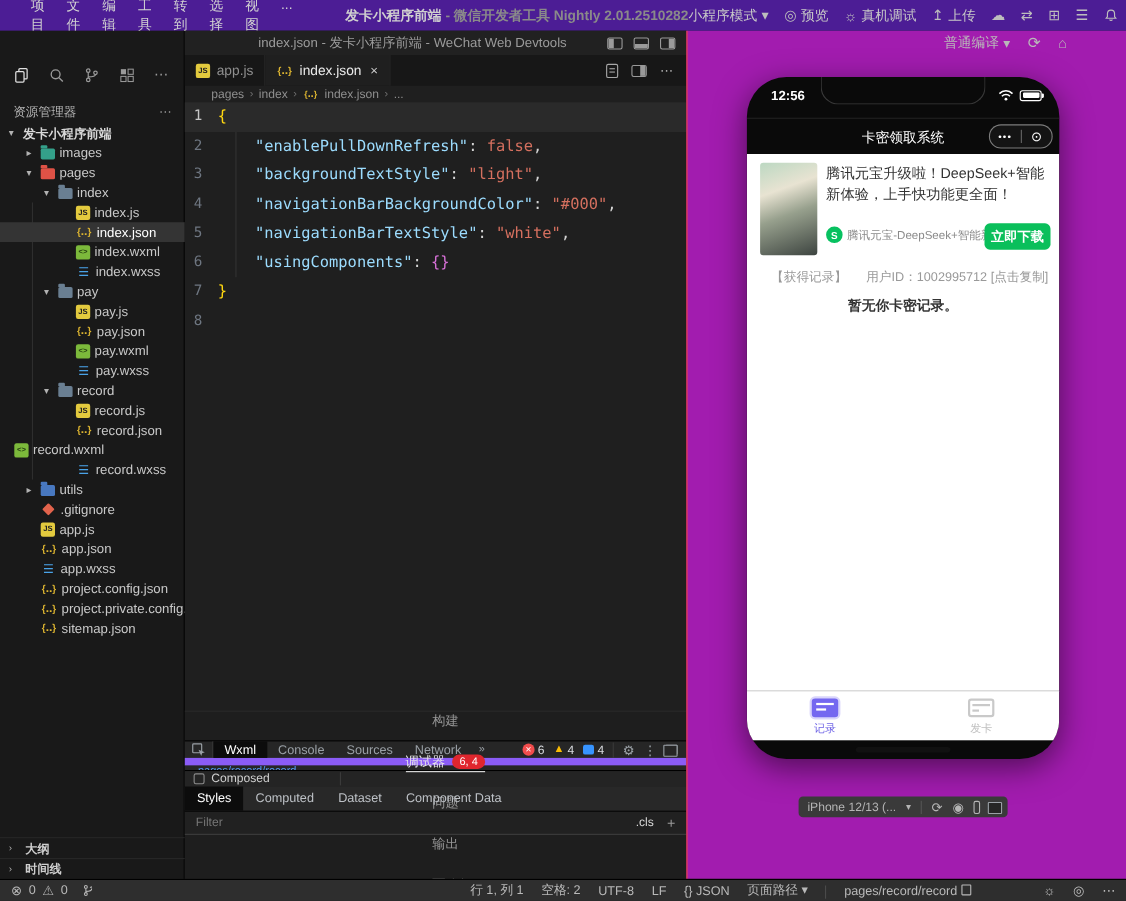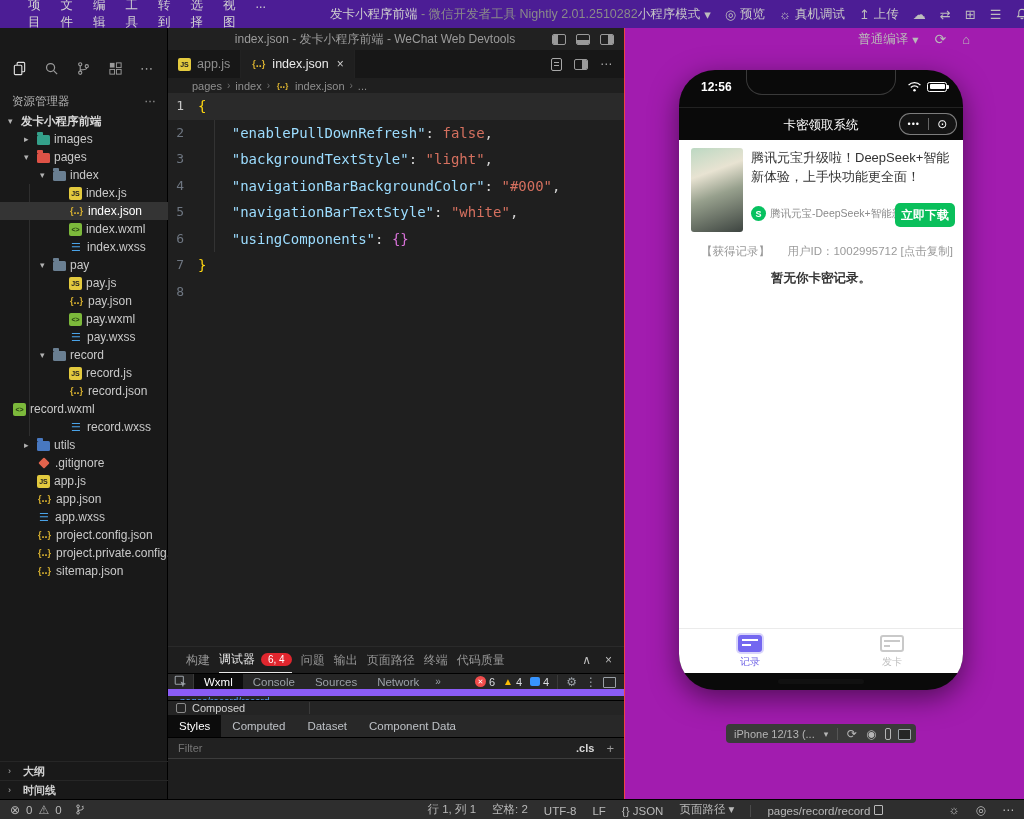--- a/index.html
+++ b/index.html
@@ -5,21 +5,21 @@
   * { margin:0; padding:0; box-sizing:border-box; }
   html,body { background:#111; }
   body { font-family:"Liberation Sans","DejaVu Sans",sans-serif; }
   #app { position:relative; width:1024px; height:819px; background:#1e1e1e; overflow:hidden; color:#ccc; font-size:12px; }
   .abs { position:absolute; }
 
   
   #titlebar { left:0; top:0; width:1024px; height:28px; background:#4c1d95; display:flex; align-items:center; }
   #menus { display:flex; padding-left:18px; }
   .menu-item { padding:0 10px; color:#d2d2d2; font-size:12.5px; cursor:default; }
-  #win-title { margin-left:54px; font-size:12.5px; white-space:nowrap; }
+  #win-title { margin-left:38px; font-size:12.5px; white-space:nowrap;font-weight:bold; }
   #win-title .t1 { color:#cfcfcf; }
   #win-title .t2 { color:#8a8a8a; }
   #tb-right { margin-left:auto; display:flex; align-items:center; gap:14px; padding-right:10px; color:#c7c7c7; }
   .tb-item { display:flex; align-items:center; gap:4px; font-size:12.5px; white-space:nowrap; }
   .tb-glyph { font-size:13px; color:#bdbdbd; }
   #avatar { width:20px; height:20px; border-radius:4px; background:linear-gradient(135deg,#d8ded4 15%,#7d936e 45%,#37413a 80%); }
 
   
   #sidebar { left:0; top:28px; width:168px; height:771px; background:#191919; border-right:1px solid #000; }
   #activity { position:absolute; left:0; top:26px; width:168px; height:28px; display:flex; align-items:center; gap:17px; padding-left:12px; }
@@ -79,21 +79,21 @@
   .lt { white-space:pre; }
   .tk-b1 { color:#ffd710; }
   .tk-b2 { color:#d670d6; }
   .tk-key { color:#9cdcfe; }
   .tk-val { color:#d5705f; }
   .tk-pu { color:#d4d4d4; }
   #code .guide { position:absolute; left:46px; top:26.5px; height:132px; border-left:1px solid #333; }
 
   
   #panel { position:absolute; left:0; top:618px; width:456px; height:153px; background:#1e1e1e; border-top:1px solid #2a2a2a; }
-  #panel-tabs { height:26px; display:flex; align-items:center; gap:9px; padding-left:18px; font-size:12px; color:#969696; }
+  #panel-tabs { height:26px; display:flex; align-items:center; gap:20px; padding-left:18px; font-size:12px; color:#969696;flex-direction:column; }
   .ptab { display:flex; align-items:center; gap:6px; height:26px; white-space:nowrap; }
   .ptab.active { color:#e7e7e7; border-bottom:1px solid #e7e7e7; }
   .pbadge { background:#e0262e; color:#fff; font-size:10px; padding:1px 7px; border-radius:8px; }
   #panel-tabs .pt-actions { margin-left:auto; display:flex; gap:14px; padding-right:12px; color:#bdbdbd; font-size:12px; }
   #devtools-row { height:23px; background:#262626; border-top:1px solid #000; border-bottom:7px solid #8b5cf6; display:flex; align-items:center; }
   #inspect { width:26px; display:flex; justify-content:center; border-right:1px solid #3a3a3a; height:100%; align-items:center; }
   .dtab { padding:0 10px; height:100%; display:flex; align-items:center; font-size:11.5px; color:#9aa0a6; }
   .dtab.active { background:#0c0c0c; color:#fff; }
   .dt-over { color:#9aa0a6; font-size:10px; padding:0 6px; }
   #dt-counts { margin-left:auto; display:flex; align-items:center; gap:8px; padding-right:8px; font-size:11px; color:#dadce0; }
@@ -107,21 +107,21 @@
   .dock-ic::before { content:""; position:absolute; left:-3px; bottom:-3px; width:11px; height:9px; border:1px solid #9aa0a6; background:#262626; border-radius:1px; }
   #dt-sliver { height:5px; background:#262626; overflow:hidden; color:#539bf5; font-size:10px; padding-left:12px; border-bottom:1px solid #000; }
   #composed-row { height:14px; background:#242424; display:flex; align-items:center; gap:6px; padding-left:8px; font-size:11px; color:#d0d0d0; }
   #composed-row .cb { width:10px; height:10px; border:1px solid #8a8a8a; border-radius:2px; }
   #composed-row .vdiv { width:1px; height:12px; background:#3a3a3a; margin-left:58px; }
   #styles-tabs { height:23px; background:#282828; display:flex; align-items:center; border-bottom:1px solid #000; }
   .stab { padding:0 11px; height:100%; display:flex; align-items:center; font-size:11.5px; color:#bdc1c6; white-space:nowrap; }
   .stab.active { background:#0c0c0c; color:#fff; }
   #filter-row { height:21px; background:#212121; display:flex; align-items:center; padding:0 10px; border-bottom:1px solid #3c3c3c; }
   #filter-row .ph { color:#767676; font-size:11px; }
-  #filter-row .cls { margin-left:auto; color:#d8d8d8; font-size:11px; font-weight:bold; }
+  #filter-row .cls { margin-left:auto; color:#d8d8d8; font-size:11px; font-weight:normal; }
   #filter-row .plus { color:#9a9a9a; font-size:13px; margin-left:12px; }
 
   
   #simpanel { left:624px; top:28px; width:400px; height:771px; background:#a21caf; border-left:1px solid #ef4444; }
   #sim-head { position:absolute; right:0; top:0; height:22px; display:flex; align-items:center; gap:16px; padding-right:54px; color:#b9b9b9; font-size:12px; }
   #phone { position:absolute; left:54px; top:42px; width:284px; height:620px; background:#0a0a0a; border-radius:36px; box-shadow:0 8px 28px rgba(0,0,0,.5); overflow:hidden; }
   #p-status { position:absolute; left:0; top:0; width:284px; height:37px; color:#fff; }
   #p-time { position:absolute; left:22px; top:10px; font-size:12px; font-weight:bold; }
   #p-notch { position:absolute; left:67px; top:-2px; width:150px; height:27px; border:1.5px solid #3a3a3a; border-top:none; border-radius:0 0 16px 16px; }
   #p-stat-ic { position:absolute; right:16px; top:11px; display:flex; align-items:center; gap:5px; }

